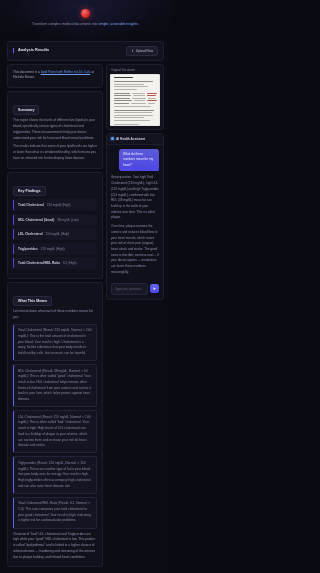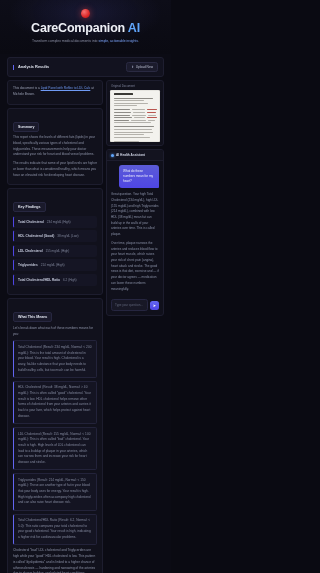--- a/index.html
+++ b/index.html
@@ -176,24 +176,20 @@
     color: #fff; font-size: 4px;
   }
 </style>
 </head>
 <body>
 
 <div class="page">
 
   <div class="hero">
     <div class="logo-dot"></div>
-    <div class="brand">
-      <span>CareCompanion</span>
-      <span class="ai">AI</span>
-    </div>
     <div class="tagline">
       <span>Transform complex medical documents into </span><span class="hl">simple, actionable insights</span><span>.</span>
     </div>
   </div>
 
   <div class="results-bar">
     <div class="results-title">Analysis Results</div>
     <div class="upload-btn">
       <span class="ic">⬆</span>
       <span>Upload New</span>

